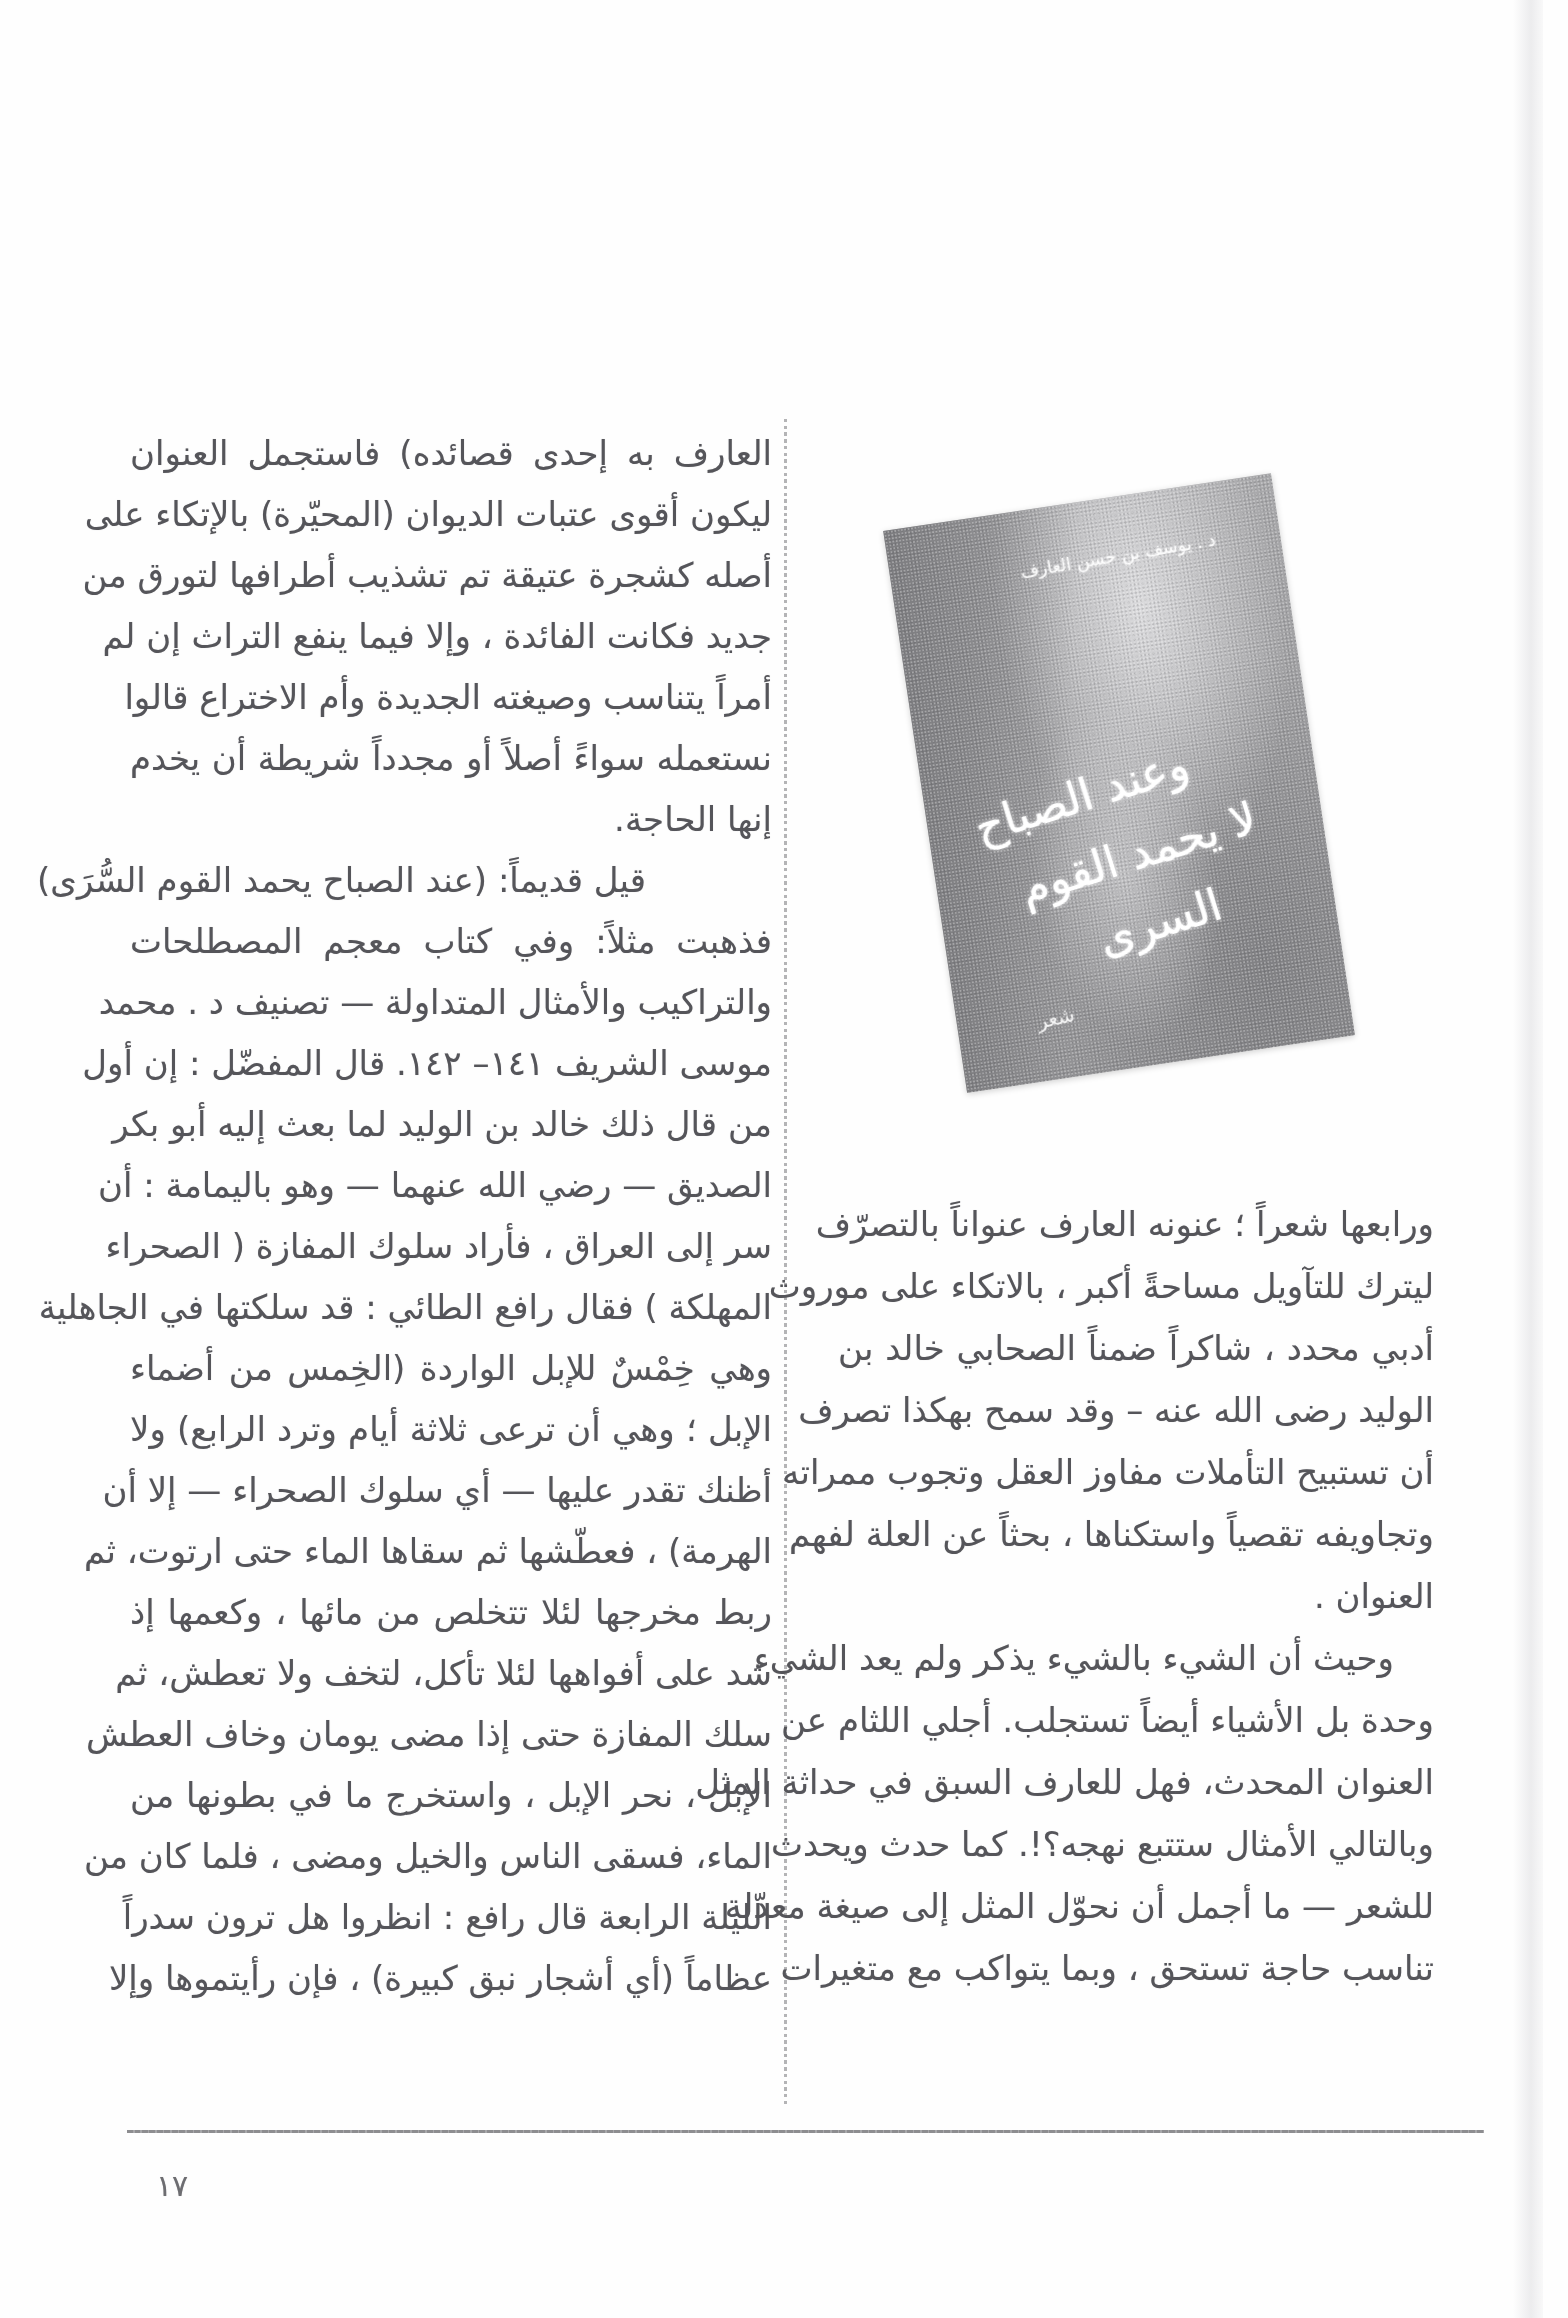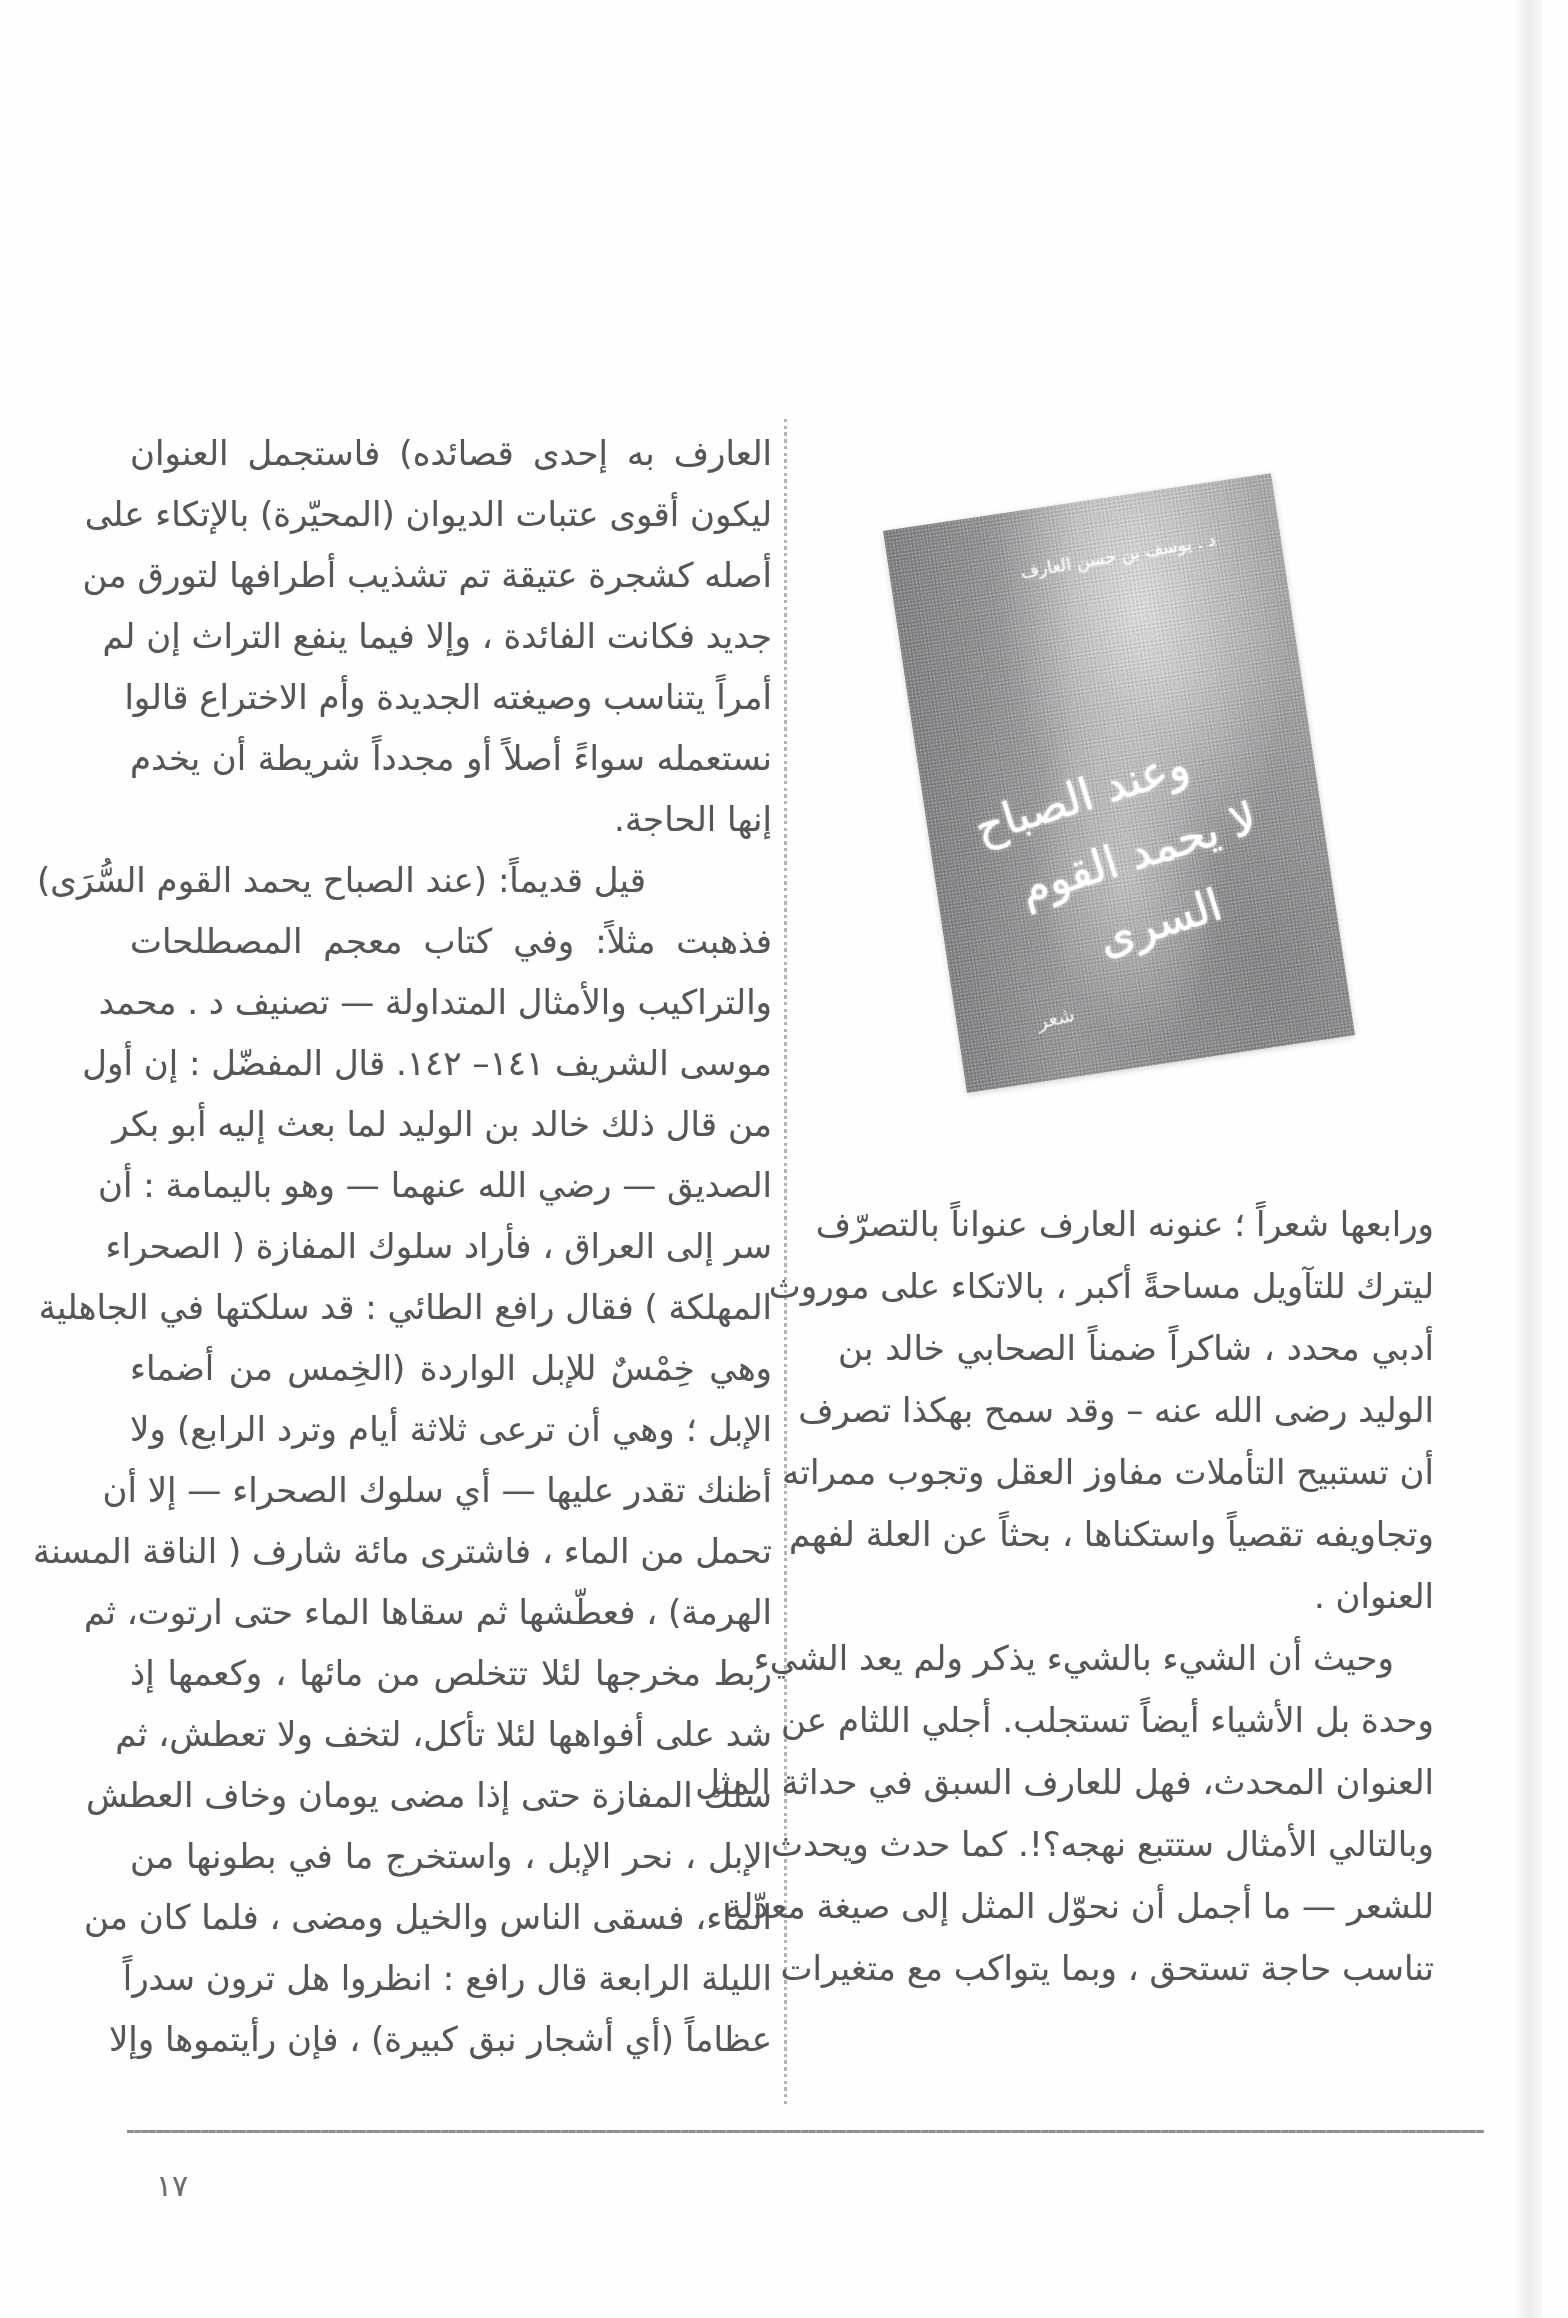--- a/index.html
+++ b/index.html
@@ -76,21 +76,20 @@
       <div class="line j">فذهبت مثلاً: وفي كتاب معجم المصطلحات</div>
       <div class="line j">والتراكيب والأمثال المتداولة — تصنيف د . محمد</div>
       <div class="line j">موسى الشريف ١٤١– ١٤٢. قال المفضّل : إن أول</div>
       <div class="line j">من قال ذلك خالد بن الوليد لما بعث إليه أبو بكر</div>
       <div class="line j">الصديق — رضي الله عنهما — وهو باليمامة : أن</div>
       <div class="line j">سر إلى العراق ، فأراد سلوك المفازة ( الصحراء</div>
       <div class="line j">المهلكة ) فقال رافع الطائي : قد سلكتها في الجاهلية</div>
       <div class="line j">وهي خِمْسٌ للإبل الواردة (الخِمس من أضماء</div>
       <div class="line j">الإبل ؛ وهي أن ترعى ثلاثة أيام وترد الرابع) ولا</div>
       <div class="line j">أظنك تقدر عليها — أي سلوك الصحراء — إلا أن</div>
-      <div class="line j">تحمل من الماء ، فاشترى مائة شارف ( الناقة المسنة</div>
       <div class="line j">الهرمة) ، فعطّشها ثم سقاها الماء حتى ارتوت، ثم</div>
       <div class="line j">ربط مخرجها لئلا تتخلص من مائها ، وكعمها إذ</div>
       <div class="line j">شد على أفواهها لئلا تأكل، لتخف ولا تعطش، ثم</div>
       <div class="line j">سلك المفازة حتى إذا مضى يومان وخاف العطش</div>
       <div class="line j">الإبل ، نحر الإبل ، واستخرج ما في بطونها من</div>
       <div class="line j">الماء، فسقى الناس والخيل ومضى ، فلما كان من</div>
       <div class="line j">الليلة الرابعة قال رافع : انظروا هل ترون سدراً</div>
       <div class="line j">عظاماً (أي أشجار نبق كبيرة) ، فإن رأيتموها وإلا</div>
     </div>
 

